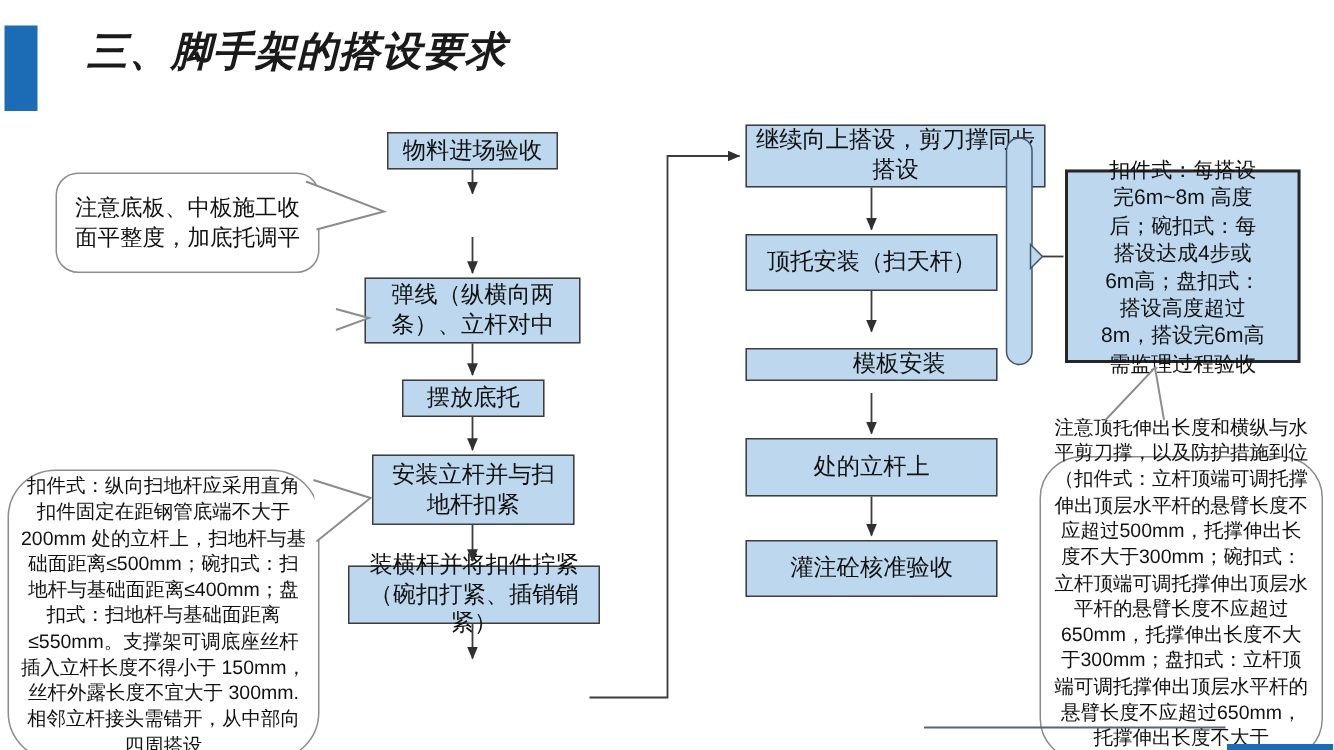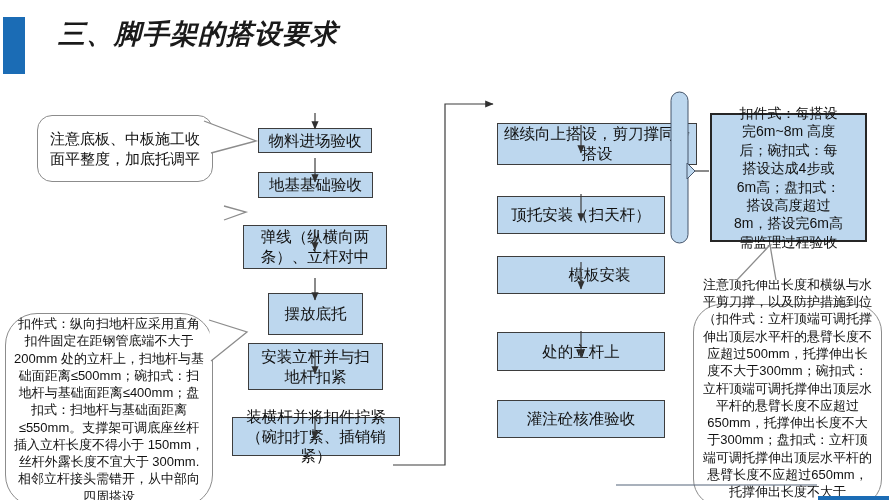--- a/index.html
+++ b/index.html
@@ -5,21 +5,21 @@
   html,body{margin:0;padding:0;background:#fff;}
   .slide{
     position:relative;width:889px;height:500px;background:#ffffff;
     font-family:"Liberation Sans","DejaVu Sans",sans-serif;overflow:hidden;color:#1a1a1a;
   }
   .accent-bar{position:absolute;left:3px;top:17px;width:22px;height:57px;background:#1B6CB5;}
   .slide-title{position:absolute;left:58px;top:16px;font-size:27px;font-weight:bold;letter-spacing:1px;color:#1a1a1a;white-space:nowrap;font-style:italic;}
   .flow-box{
     position:absolute;background:#BDD7EE;border:1.4px solid #3d3d3d;box-sizing:border-box;
     display:flex;align-items:center;justify-content:center;text-align:center;
-    font-size:15.5px;line-height:1.28;padding:1px 5px;color:#111;margin-top:40px;
+    font-size:15.5px;line-height:1.28;padding:1px 5px;color:#111;
   }
   .callout{
     position:absolute;background:#ffffff;border:1.3px solid #8c8c8c;box-sizing:border-box;
     display:flex;flex-direction:column;align-items:center;justify-content:center;
     text-align:center;color:#111;
   }
   .c-small{font-size:15px;line-height:1.3;}
   .c-tiny{font-size:13px;line-height:1.33;margin-top:27px;}
   .note-box{
     position:absolute;background:#BDD7EE;border:2px solid #262626;box-sizing:border-box;
@@ -34,29 +34,28 @@
 </style>
 </head>
 <body>
 
 <div class="slide">
 
   <div class="accent-bar"></div>
   <div class="slide-title">三、脚手架的搭设要求</div>
 
   <div class="flow-box" style="left:258px;top:88px;width:114px;height:25px;">物料进场验收</div>
-  <div class="flow-box" style="left:258px;top:132px;width:115px;height:26px;">地基基础验收</div>
   <div class="flow-box" style="left:243px;top:185px;width:144px;height:44px;">弹线（纵横向两条）、立杆对中</div>
-  <div class="flow-box" style="left:268px;top:253px;width:95px;height:42px;">摆放底托</div>
+  <div class="flow-box" style="left:268px;top:253px;width:95px;height:25px;">摆放底托</div>
   <div class="flow-box" style="left:248px;top:303px;width:135px;height:47px;">安装立杆并与扫地杆扣紧</div>
   <div class="flow-box" style="left:232px;top:377px;width:168px;height:39px;">装横杆并将扣件拧紧（碗扣打紧、插销销紧）</div>
 
   <div class="flow-box" style="left:497px;top:83px;width:200px;height:42px;">继续向上搭设，剪刀撑同步搭设</div>
   <div class="flow-box" style="left:497px;top:156px;width:168px;height:38px;">顶托安装（扫天杆）</div>
-  <div class="flow-box" style="left:497px;top:216px;width:168px;height:38px;padding-left:42px;">模板安装</div>
+  <div class="flow-box" style="left:497px;top:232px;width:168px;height:22px;padding-left:42px;">模板安装</div>
   <div class="flow-box" style="left:497px;top:292px;width:168px;height:39px;">处的立杆上</div>
   <div class="flow-box" style="left:497px;top:360px;width:168px;height:38px;">灌注砼核准验收</div>
 
   <div class="callout c-small" style="left:37px;top:115px;width:176px;height:67px;border-radius:15px;padding:17px 8px;">注意底板、中板施工收面平整度，加底托调平</div>
   <div class="callout c-tiny" style="left:5px;top:286px;width:208px;height:194px;border-radius:32px;padding:4px 8px;">
     <div>扣件式：纵向扫地杆应采用直角扣件固定在距钢管底端不大于200mm 处的立杆上，扫地杆与基础面距离≤500mm；碗扣式：扫地杆与基础面距离≤400mm；盘扣式：扫地杆与基础面距离≤550mm。支撑架可调底座丝杆插入立杆长度不得小于 150mm，丝杆外露长度不宜大于 300mm.</div>
     <div>相邻立杆接头需错开，从中部向四周搭设</div>
   </div>
 
   <div class="note-box" style="left:710px;top:113px;width:157px;height:129px;">扣件式：每搭设完6m~8m 高度后；碗扣式：每搭设达成4步或6m高；盘扣式：搭设高度超过8m，搭设完6m高需监理过程验收</div>

